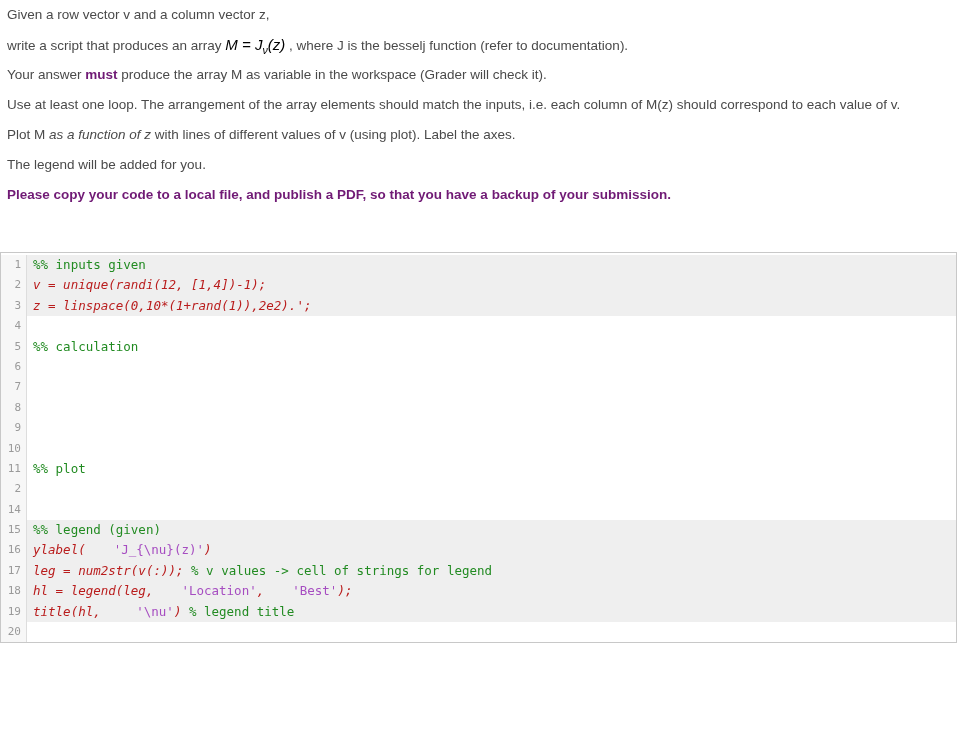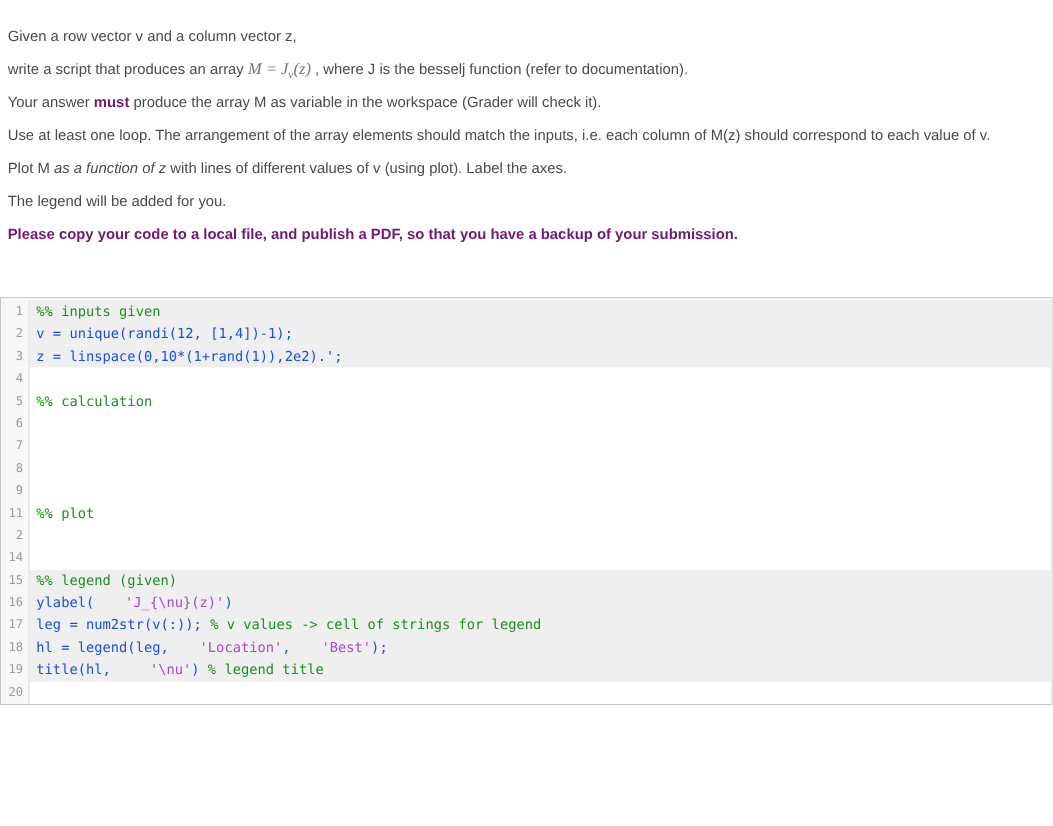--- a/index.html
+++ b/index.html
@@ -13,39 +13,39 @@
     --body-text:#4A4A4A;
   }
   *{box-sizing:border-box;}
   html,body{margin:0;padding:0;background:#fff;}
   body{
     width:957px;height:751px;overflow:hidden;
     font-family:"Liberation Sans",sans-serif;
     color:var(--body-text);
   }
   .description{
-    padding:18px 8px 0 7px;
+    padding:0 8px 0 7px;
     margin-top:0;
   }
   .description p{
     margin:0;
     height:30px;
     line-height:30px;
     font-size:13.5px;
     white-space:nowrap;
     overflow:hidden;
   }
   .seg-plain{color:var(--body-text);}
   .seg-bold{font-weight:bold;color:#701a75;}
   .seg-italic{font-style:italic;margin-top:17px;}
   .seg-math{
-    font-family:Liberation Serif, serif;
+    font-family:Liberation Sans, sans-serif;
     font-style:italic;
     font-size:15px;
-    color:#737373;
+    color:#000000;
   }
   sub.seg-math{font-size:10.5px;vertical-align:sub;}
   .script-header{
     margin:47px 8px 0 7px;
     font-size:24px;
     font-weight:bold;
     color:#333;
     height:28px;
     line-height:28px;
   }
@@ -88,21 +88,21 @@
   }
   .code{
     flex:1;
     padding-left:6px;
     font-size:12.5px;
     color:#222;
     white-space:pre;
     overflow:hidden;
   }
   .locked .code{background:var(--locked-row-bg);}
-  .tok-plain{color:#1d4ed8;}
+  .tok-plain{color:#b91c1c;font-style:italic;}
   .tok-comment{color:var(--comment-green);}
   .tok-string{color:var(--string-purple);margin-left:28px;}
 </style>
 </head>
 <body>
 
 <div class="page">
 
   <div class="description">
       <p><span class="seg-plain">Given a row vector v and a column vector z,</span></p>
@@ -146,20 +146,24 @@
       </div>
       <div class="code-row">
         <div class="gutter">8</div>
         <div class="code"></div>
       </div>
       <div class="code-row">
         <div class="gutter">9</div>
         <div class="code"></div>
       </div>
       <div class="code-row">
+        <div class="gutter">10</div>
+        <div class="code"></div>
+      </div>
+      <div class="code-row">
         <div class="gutter">11</div>
         <div class="code"><span class="tok-comment">%% plot</span></div>
       </div>
       <div class="code-row">
         <div class="gutter">2</div>
         <div class="code"></div>
       </div>
       <div class="code-row">
         <div class="gutter">14</div>
         <div class="code"></div>

